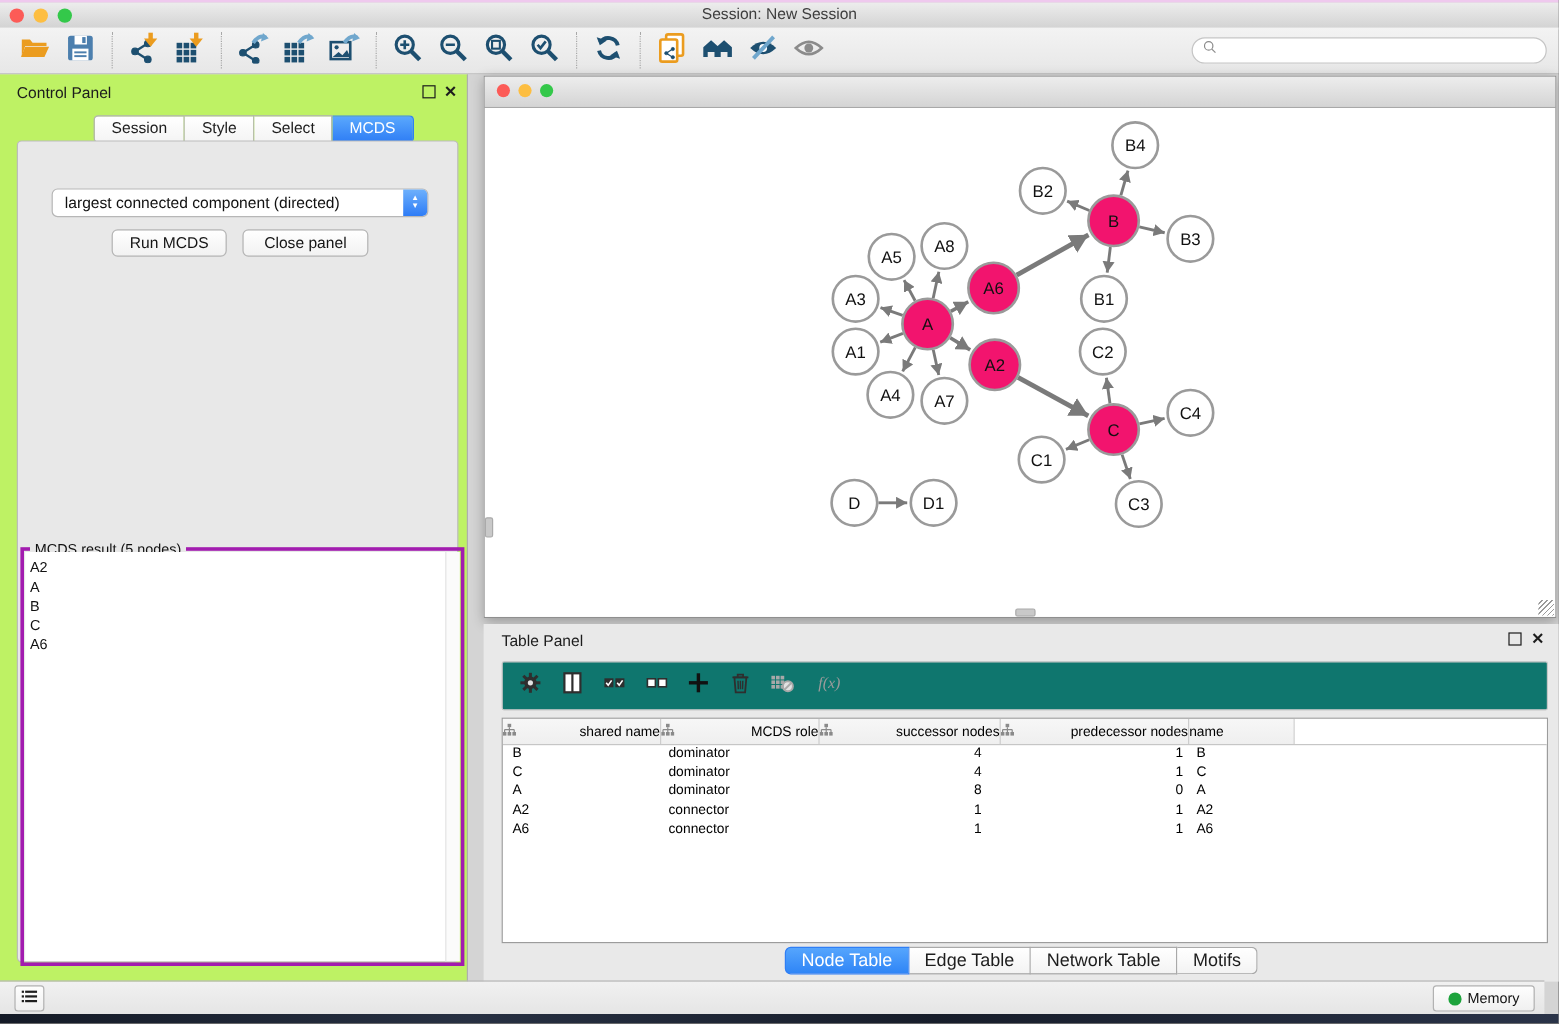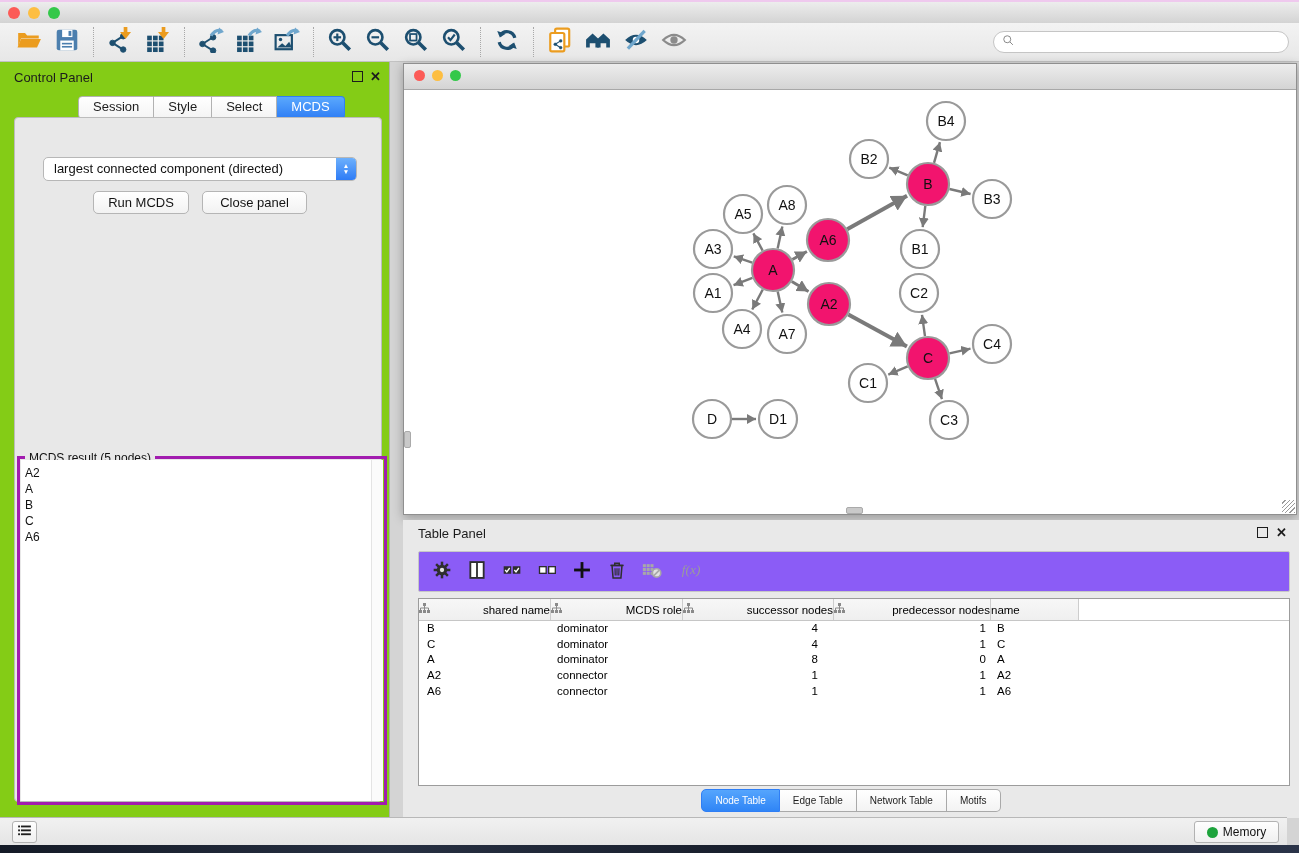--- a/index.html
+++ b/index.html
@@ -20,21 +20,21 @@
     display:flex;align-items:center;padding:0 10px;box-sizing:border-box;}
   .tb-btn{width:38px;height:32px;display:flex;align-items:center;justify-content:center;cursor:default;}
   .tb-sep{width:0;height:30px;border-left:1px dotted #a8a8a8;margin:0 7px;}
   .searchbox{margin-left:auto;width:296px;height:22px;background:#fff;border:1px solid #c5c5c5;
     border-radius:12px;display:flex;align-items:center;padding-left:7px;box-sizing:border-box;}
   .searchbox input{border:none;outline:none;flex:1;font-size:12px;background:transparent;margin-left:4px;}
   
   .main{position:absolute;top:62px;left:0;right:0;bottom:35px;background:#d4d4d4;}
   
   .control-panel{position:absolute;left:0;top:0;width:390px;height:100%;
-    background:#84cc16;border-right:1px solid #aeaeae;box-sizing:border-box;}
+    background:#bef264;border-right:1px solid #aeaeae;box-sizing:border-box;}
   .panel-head{position:absolute;top:8px;left:14px;font-size:13px;color:#1c1c1c;}
   .panel-ctrls{position:absolute;top:9px;right:8px;display:flex;gap:7px;align-items:center;}
   .float-btn{width:9px;height:9px;border:1.6px solid #1c1c1c;display:inline-block;}
   .close-btn{font-size:13px;font-weight:bold;color:#1c1c1c;line-height:11px;}
   .seg-tabs{display:flex;position:absolute;}
   .seg-tab{border:1px solid #b2b2b2;border-left:none;background:linear-gradient(#fff,#f4f4f4);
     font-size:13px;color:#1d1d1d;padding:2px 14px;height:17px;line-height:16px;}
   .seg-tab:first-child{border-left:1px solid #b2b2b2;border-radius:4px 0 0 4px;}
   .seg-tab:last-child{border-radius:0 4px 4px 0;}
   .seg-tab.sel{background:linear-gradient(#5aa8fd,#2f7ef5);border-color:#2f7ef5;color:#fff;}
@@ -67,36 +67,36 @@
   .nw-lights{position:absolute;left:10px;top:6px;display:flex;gap:7px;}
   .nw-canvas{position:absolute;top:26px;left:0;right:0;bottom:0;background:#fff;overflow:hidden;}
   .vthumb{position:absolute;left:0;top:341px;width:5px;height:15px;background:#c9c9c9;border:1px solid #aaa;border-radius:2px;}
   .hthumb{position:absolute;left:442px;bottom:0;width:15px;height:5px;background:#c9c9c9;border:1px solid #aaa;border-radius:2px;}
   .resize-grip{position:absolute;right:1px;bottom:1px;width:13px;height:13px;
     background:repeating-linear-gradient(135deg,transparent,transparent 2px,#9a9a9a 2px,#9a9a9a 3px);}
   
   .table-panel{position:absolute;left:403px;top:458px;right:0;bottom:0;background:#e9e9e9;}
   .tp-head{position:absolute;top:6px;left:15px;font-size:13px;color:#1c1c1c;}
   .tp-ctrls{position:absolute;top:7px;right:12px;display:flex;gap:8px;align-items:center;}
-  .tp-toolbar{position:absolute;left:15px;top:31px;width:872px;height:41px;background:#8b5cf6;
+  .tp-toolbar{position:absolute;left:15px;top:31px;width:872px;height:41px;background:#0f766e;
     border:1px solid #c7c7c7;border-radius:2px;display:flex;align-items:center;gap:5px;
     padding-left:8px;box-sizing:border-box;}
   .tp-tbtn{width:30px;height:30px;display:flex;align-items:center;justify-content:center;}
   .table-wrap{position:absolute;left:15px;top:78px;width:872px;height:188px;background:#fff;
     border:1px solid #9c9c9c;box-sizing:border-box;overflow:hidden;font-size:11.5px;color:#000;}
   .thead{display:flex;height:21px;background:linear-gradient(#f7f7f7,#efefef);border-bottom:1px solid #c6c6c6;}
   .th{display:flex;align-items:center;justify-content:space-between;gap:4px;border-right:1px solid #cdcdcd;
     box-sizing:border-box;height:100%;}
   .th.fill{flex:1;border-right:none;background:#fff;}
   .trow{display:flex;height:15.7px;line-height:15.7px;}
   .td{box-sizing:border-box;overflow:hidden;white-space:nowrap;}
   
   .tp-tabs{position:absolute;left:0;right:0;top:269px;display:flex;justify-content:center;}
   .tp-tab{border:1px solid #a9a9a9;border-left:none;background:linear-gradient(#fff,#f3f3f3);
-    font-size:10px;color:#1d1d1d;padding:3px 13px;height:15px;line-height:15px;}
+    font-size:15px;color:#1d1d1d;padding:3px 13px;height:15px;line-height:15px;}
   .tp-tab:first-child{border-left:1px solid #a9a9a9;border-radius:5px 0 0 5px;}
   .tp-tab:last-child{border-radius:0 5px 5px 0;}
   .tp-tab.sel{background:linear-gradient(#55a5fd,#2f85f6);border-color:#2f7ef5;color:#fff;}
   
   .statusbar{position:absolute;left:0;right:12px;bottom:8px;height:27px;
     background:linear-gradient(#f1f1f1,#e5e5e5);border-top:1px solid #b8b8b8;}
   .sb-btn{position:absolute;top:3px;height:22px;background:linear-gradient(#fefefe,#f0f0f0);
     border:1px solid #b2b2b2;border-radius:3px;display:flex;align-items:center;justify-content:center;
     box-sizing:border-box;font-size:12px;color:#111;gap:5px;}
   .mem-dot{width:11px;height:11px;border-radius:50%;background:#1da33c;}
@@ -107,20 +107,21 @@
 <body>
 
 <div class="app">
 
   <div class="titlebar">
     <div class="lights">
       <div class="light red"></div>
       <div class="light yellow"></div>
       <div class="light green"></div>
     </div>
+    <div class="title">Session: New Session</div>
   </div>
 
   <div class="toolbar" id="main-toolbar">
 
     <div class="tb-btn">
         <span><svg width="26" height="26" viewBox="0 0 24 24">
             <path d="M2 18.5 V5.5 h6.3 l2 2.4 H21 v2.6 H4.6z" fill="#eb9c1f"></path>
             <path d="M4.6 11 H23 l-3.6 8 H1.4z" fill="#eb9c1f"></path>
           </svg></span>
       </div>

